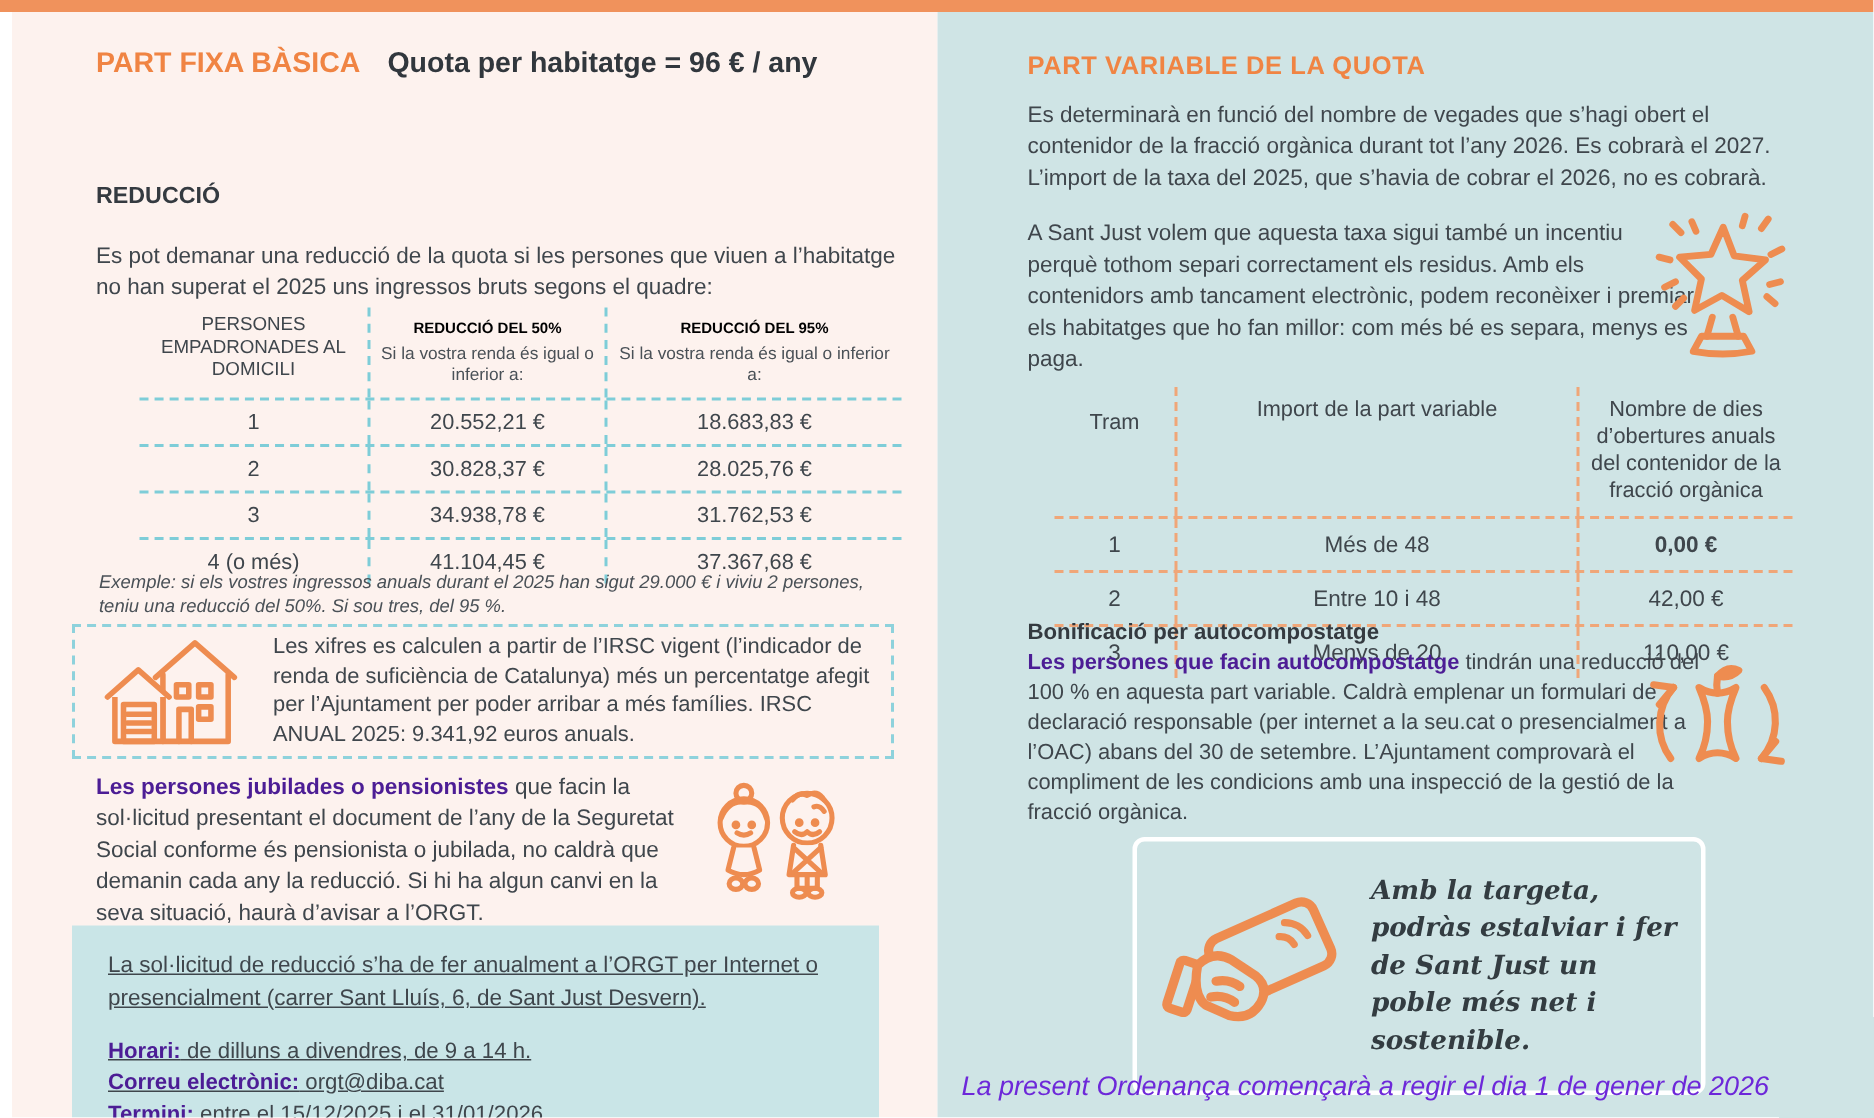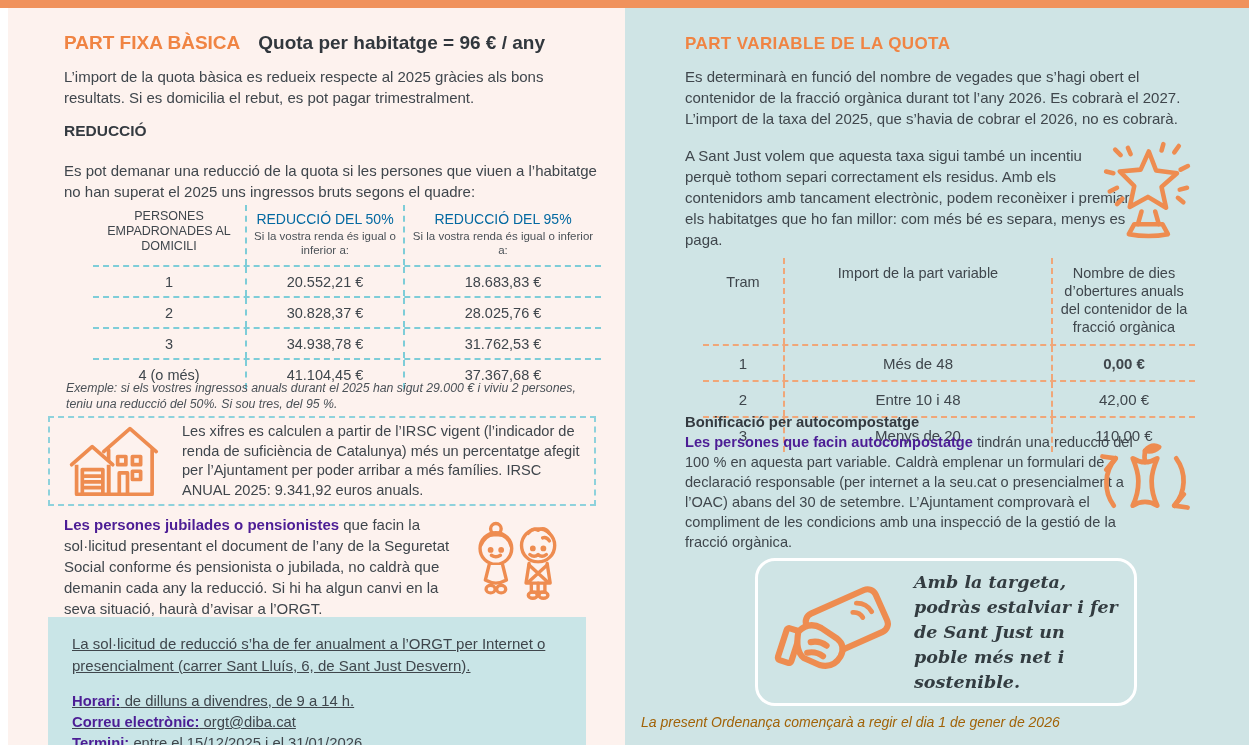--- a/index.html
+++ b/index.html
@@ -24,21 +24,21 @@
   .l-reduccio { left:56px; top:114px; font-size:15.5px; font-weight:bold; color:#343a40; }
   .l-quadre { left:56px; top:152px; width:535px; }
 
   
   .tbl-left { left:85px; top:197px; width:508px; }
   .tbl-left .tr { display:grid; grid-template-columns:152px 158px 198px; }
   .tbl-left .tr + .tr { border-top:2px dashed #7ecdd8; }
   .tbl-left .td, .tbl-left .th { text-align:center; padding:4px 4px; }
   .tbl-left .c2, .tbl-left .c3 { border-left:2px dashed #7ecdd8; }
   .tbl-left .th { padding-bottom:8px; }
-  .th-main { font-size:14px; font-weight:normal; color:#0369a1; line-height:15px; padding-top:3px; }
+  .th-main { font-size:10px; font-weight:bold; color:#000000; line-height:15px; padding-top:3px; }
   .th-plain { font-size:12.5px; color:#3f464c; line-height:15px; padding-top:3px; }
   .th-sub { font-size:11.5px; color:#4a5157; line-height:13.5px; margin-top:3px; }
   .tbl-left .td { font-size:14.5px; line-height:18px; padding:6px 4px 5px; color:#3f464c; }
 
   .l-example { left:58px; top:372px; width:530px; font-size:12.3px; line-height:16px; font-style:italic; color:#4a5157; }
 
   .irsc-box { left:40px; top:408px; width:548px; height:90px; border:2px dashed #8ed2dc; display:flex; align-items:center; padding:6px 14px 6px 16px; }
   .irsc-box .txt { font-size:14.6px; line-height:19.5px; margin-left:16px; }
 
   .pensioners { left:56px; top:506px; width:540px; height:100px; }
@@ -61,40 +61,39 @@
   .tbl-right .c2, .tbl-right .c3 { border-left:2px dashed #f0a678; }
   .tbl-right .th { font-size:14.5px; line-height:18px; padding:6px 6px 8px; }
   .tbl-right .tr-body .td { padding:9px 4px 8px; }
   .td-bold { font-weight:bold; color:#2f363c; }
 
   .composting { left:60px; top:404px; width:462px; }
   .composting .head { font-size:14.8px; font-weight:bold; color:#343a40; line-height:20px; }
   .composting .body { font-size:14.6px; line-height:20px; }
   .apple-wrap { left:468px; top:418px; }
 
-  .card-callout { left:130px; top:550px; width:382px; height:148px; border:3px solid #ffffff; border-radius:20px; display:flex; align-items:center; padding:8px 16px 8px 14px; }
+  .card-callout { left:130px; top:550px; width:382px; height:172px; border:3px solid #ffffff; border-radius:8px; display:flex; align-items:center; padding:8px 16px 8px 14px; }
   .card-callout .txt { font-family:"DejaVu Serif", serif; font-style:italic; font-weight:bold; font-size:17.5px; line-height:25px; color:#333c41; margin-left:10px; }
 
-  .r-footer { left:16px; top:706px; font-size:14px; font-style:italic; color:#a16207; }
+  .r-footer { left:16px; top:706px; font-size:18px; font-style:italic; color:#6d28d9; }
 
   svg { display:block; }
 </style>
 </head>
 <body>
 
 <div class="page">
   <div class="topbar"></div>
 
   <div class="panel panel-left">
 
     <div class="abs h-left">
       <span class="orange">PART FIXA BÀSICA</span><span>Quota per habitatge = 96 € / any</span>
     </div>
 
-    <p class="abs l-intro">L’import de la quota bàsica es redueix respecte al 2025 gràcies als bons resultats. Si es domicilia el rebut, es pot pagar trimestralment.</p>
 
     <div class="abs l-reduccio">REDUCCIÓ</div>
 
     <p class="abs l-quadre">Es pot demanar una reducció de la quota si les persones que viuen a l’habitatge no han superat el 2025 uns ingressos bruts segons el quadre:</p>
 
     <div class="abs tbl-left">
       <div class="tr">
         <div class="th c1 th-plain">PERSONES EMPADRONADES AL DOMICILI</div>
         <div class="th c2">
           <div class="th-main">REDUCCIÓ DEL 50%</div>

